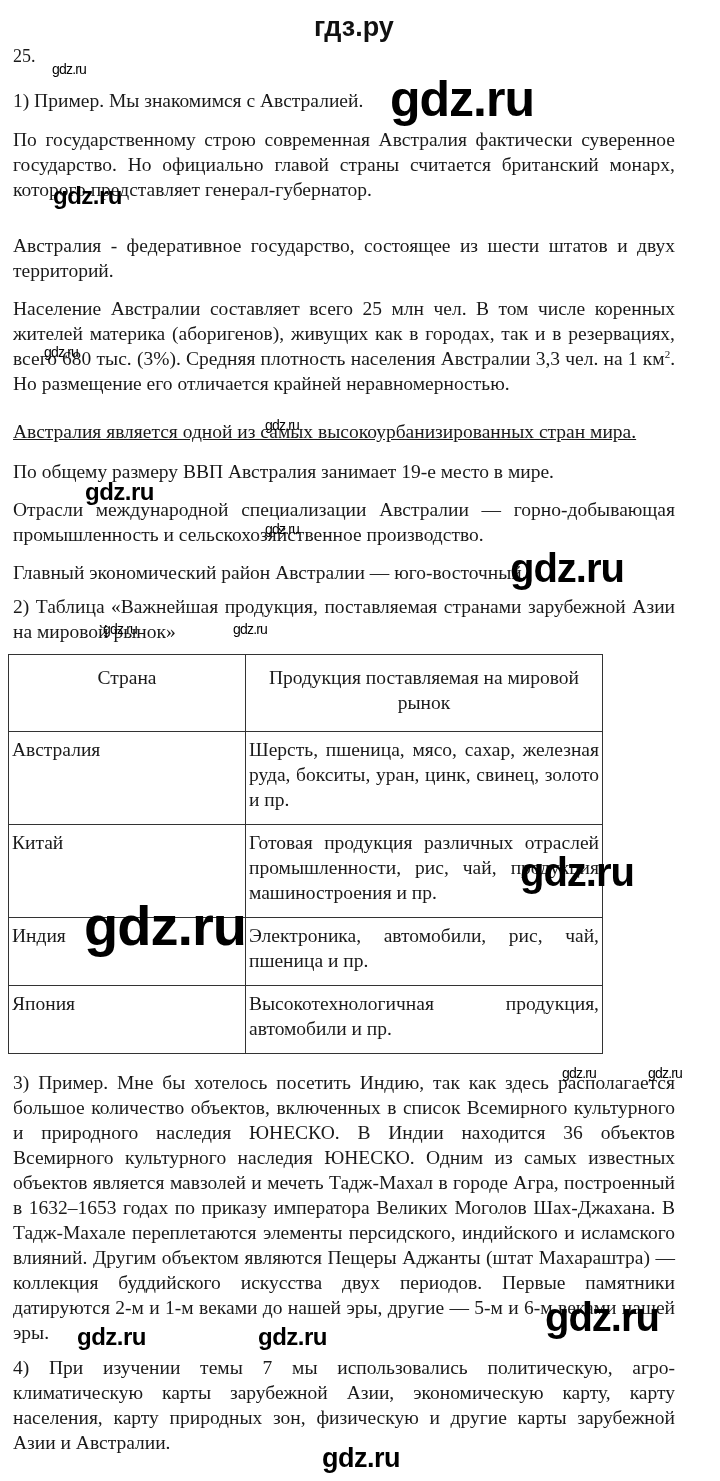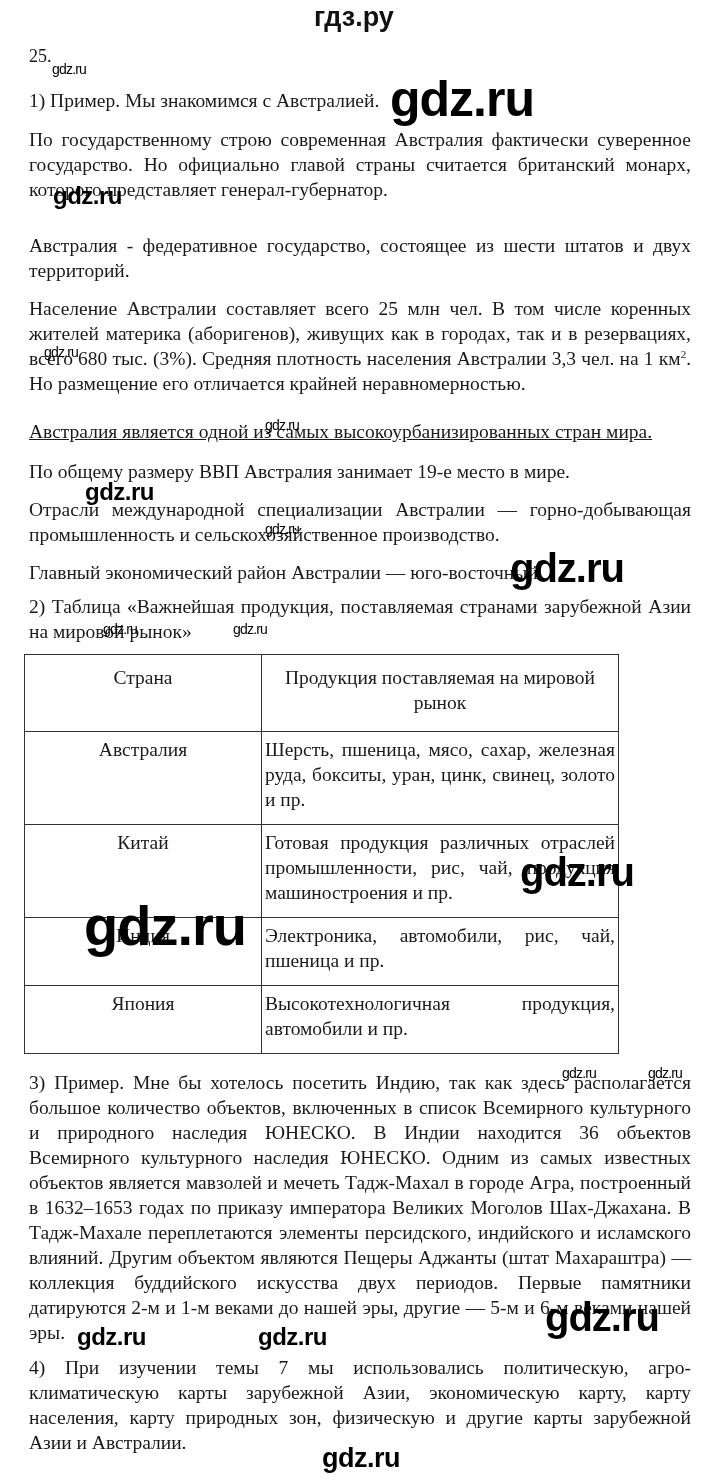--- a/index.html
+++ b/index.html
@@ -1,38 +1,38 @@
 <!DOCTYPE html>
 <html><head>
   <meta charset="utf-8">
   <style>
     html, body { margin: 0; padding: 0; background: #ffffff; }
     body {
       width: 720px; height: 1481px; position: relative; overflow: hidden;
       font-family: "Liberation Serif", serif; color: #1a1a1a;
     }
     .header {
-      position: absolute; left: 0; top: 0; width: 708px; height: 40px;
+      position: absolute; left: 0; top: 10px; width: 708px; height: 40px;
       text-align: center; font-family: "Liberation Sans", sans-serif;
       font-weight: bold; font-size: 27px; line-height: 30px; padding-top: 2px; color: #111;
     }
     .content {
-      position: absolute; left: 29px; top: 46px; width: 662px;
+      position: absolute; left: 13px; top: 46px; width: 662px;
       font-size: 19.5px; line-height: 25px;
     }
     .num { font-size: 18px; line-height: 20px; margin: 0 0 22px 0; }
     p { margin: 0 0 9px 0; text-align: justify; }
     sup { font-size: 11px; line-height: 0; }
     table {
       border-collapse: collapse; width: 595px; margin: 10px 0 16px -5px;
       font-size: 19.5px; line-height: 25px;
     }
     td, th { border: 1.5px solid #333; vertical-align: top; padding: 5px 3px 12px 3px; }
     th { font-weight: normal; text-align: center; padding: 10px 3px 16px 3px; }
-    td.country { width: 230px; text-align: center; }
+    td.country { width: 230px; }
     td.prod { text-align: justify; }
     .wm {
       position: absolute; font-family: "Liberation Sans", sans-serif;
       color: #000; white-space: nowrap; letter-spacing: -0.5px;
     }
     .wm-big { font-weight: bold; font-size: 50px; line-height: 50px; letter-spacing: -1px; }
     .wm-med { font-weight: bold; font-size: 24px; line-height: 24px; }
     .wm-small { font-size: 14px; line-height: 14px; letter-spacing: -0.8px; }
   </style>
 </head>

